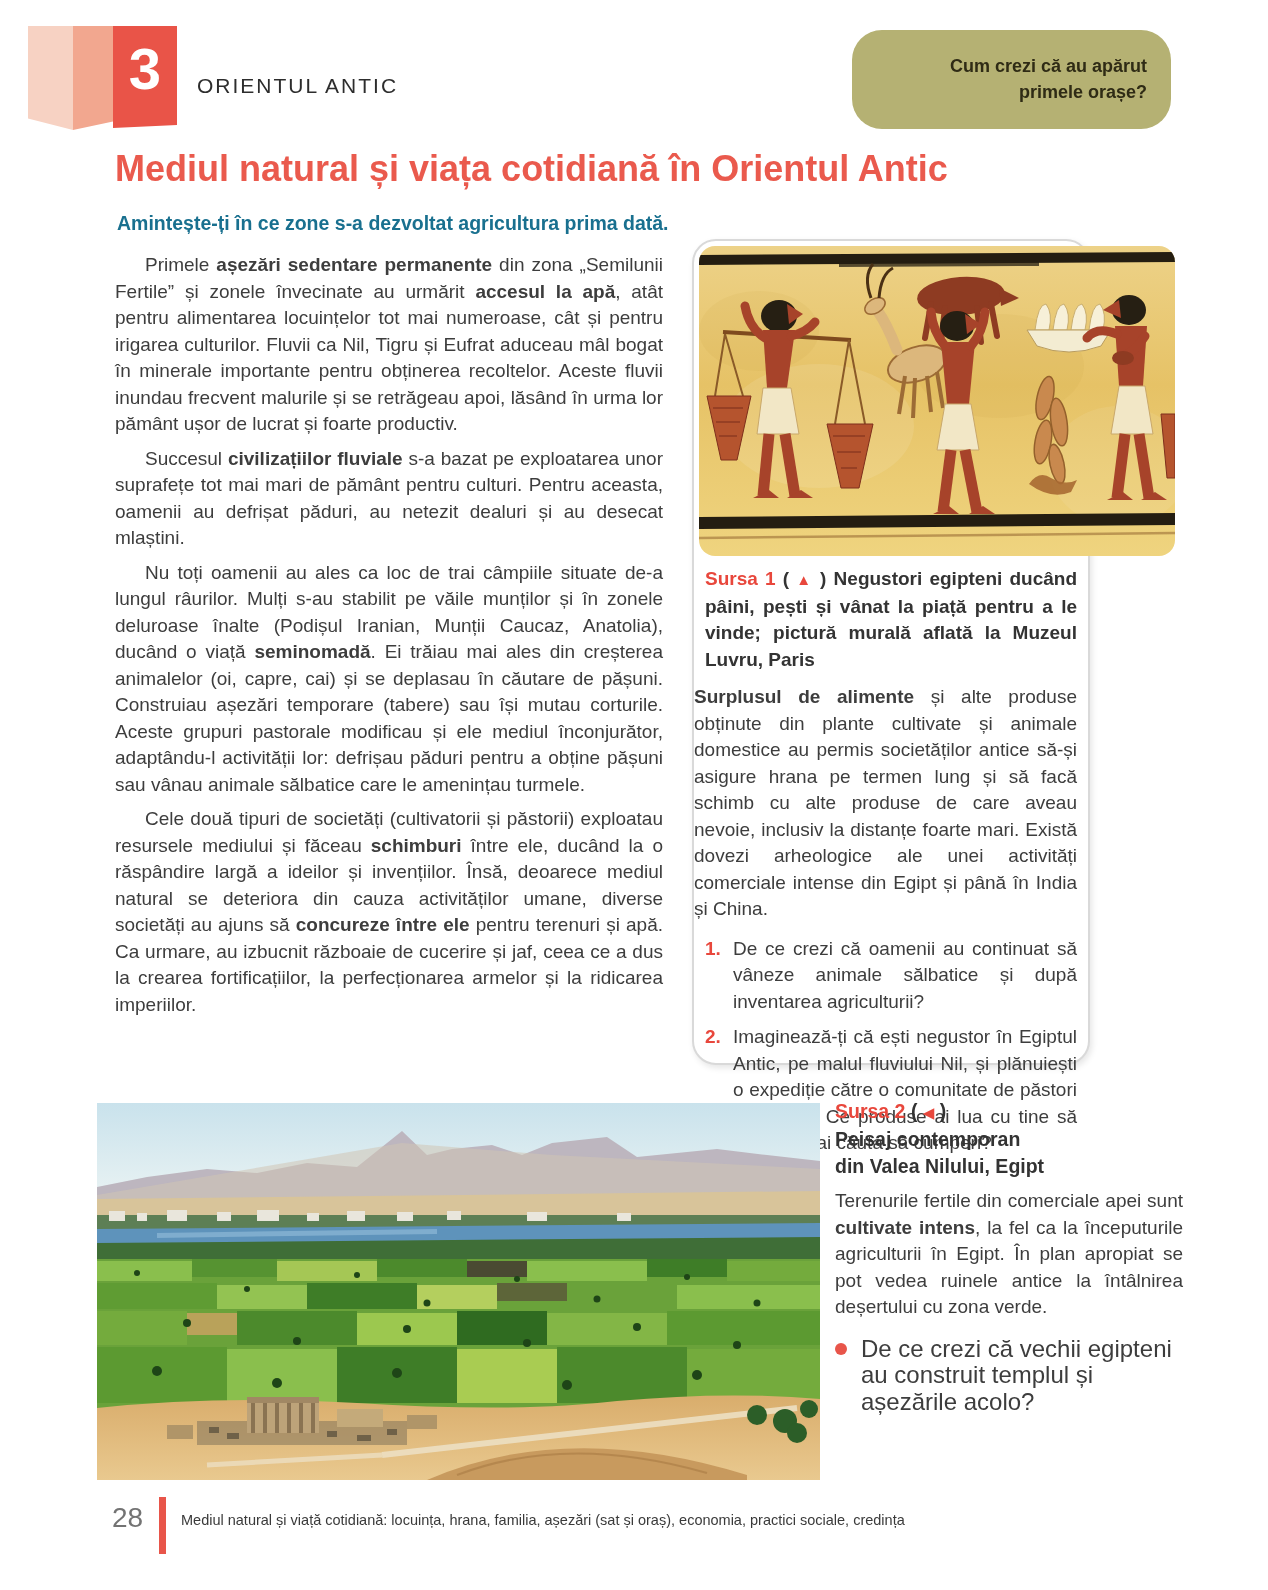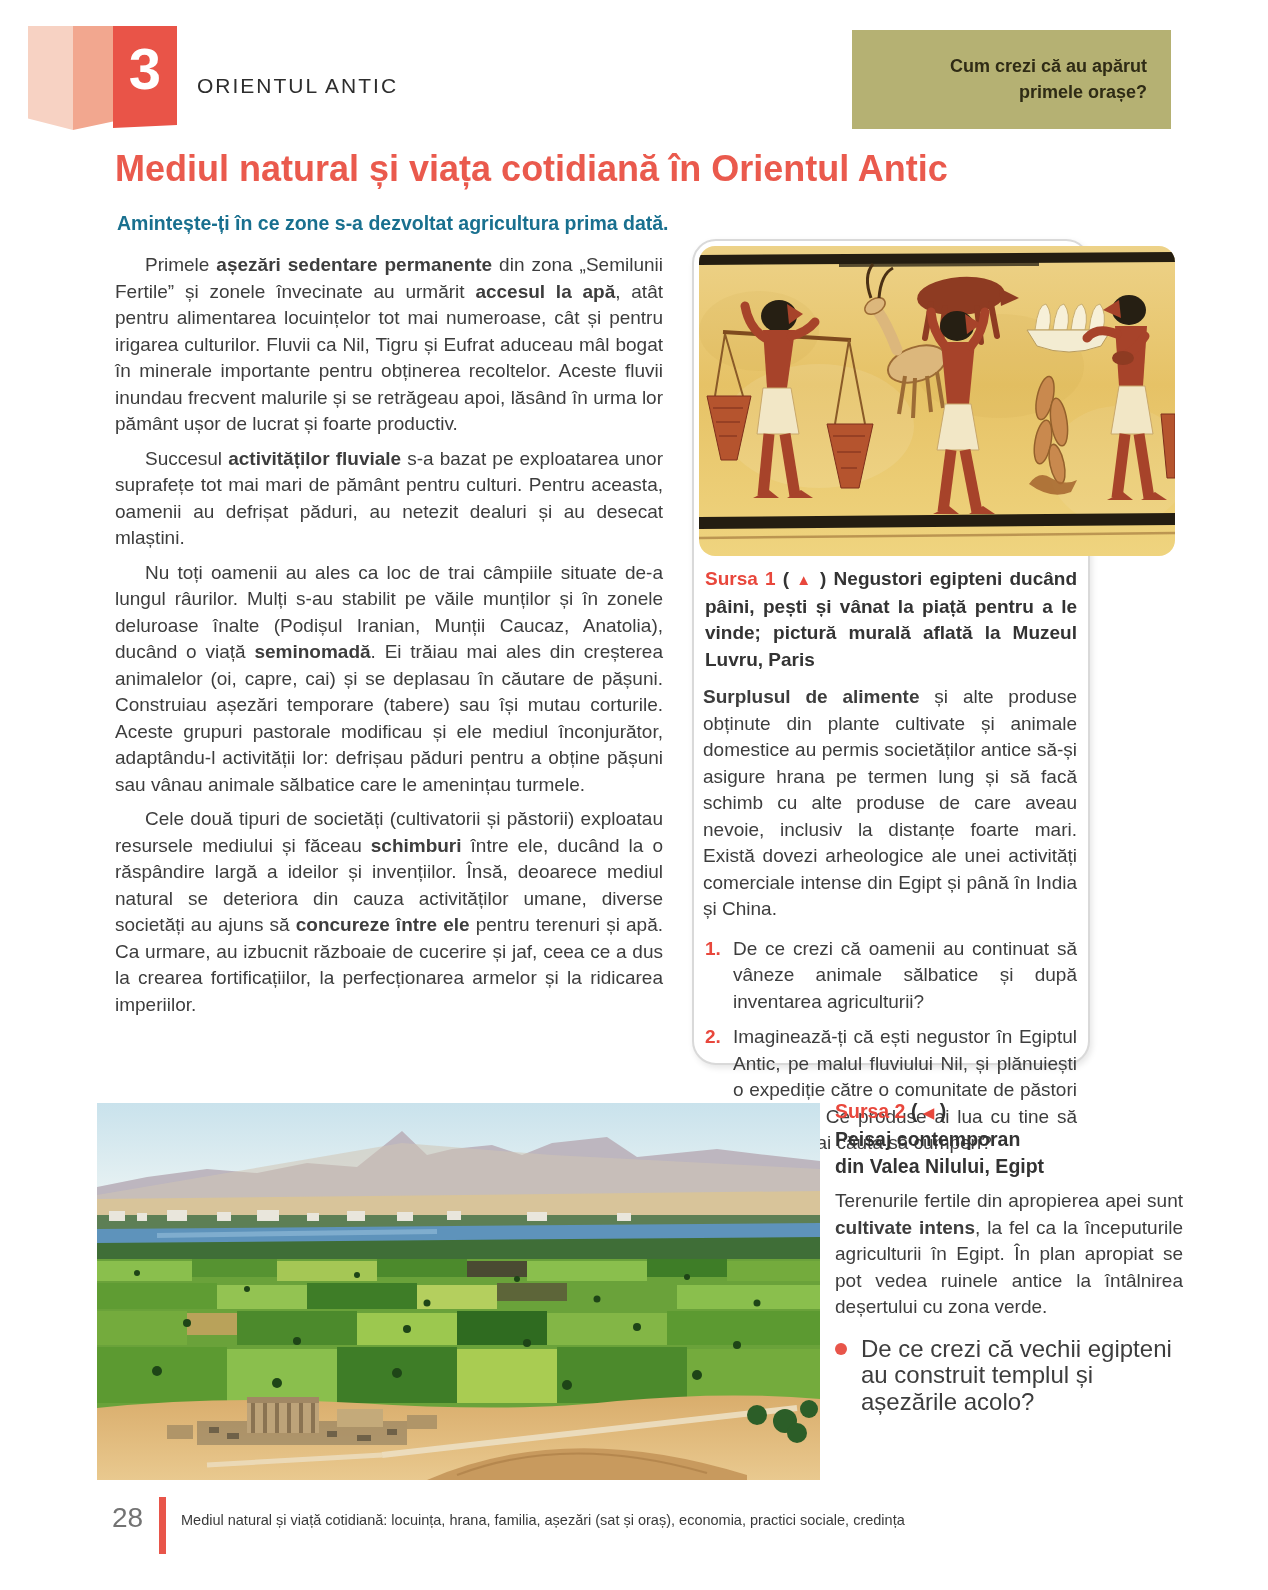--- a/index.html
+++ b/index.html
@@ -17,38 +17,38 @@
 
   
   .ribbon{position:absolute;left:28px;top:26px;width:150px;height:106px;}
   .rb{position:absolute;top:0;}
   .rb1{left:0;width:45px;height:105px;background:#f7d2c3;clip-path:polygon(0 0,100% 0,100% 99%,0 88%);}
   .rb2{left:45px;width:40px;height:105px;background:#f2a78f;clip-path:polygon(0 0,100% 0,100% 91%,0 99%);}
   .rb3{left:85px;width:64px;height:102px;background:#e95448;clip-path:polygon(0 0,100% 0,100% 97%,0 100%);}
   .unit-num{position:absolute;left:0;top:14px;width:100%;text-align:center;font-size:58px;font-weight:bold;color:#ffffff;line-height:1;}
   .unit-title{position:absolute;left:197px;top:74px;font-size:21px;letter-spacing:2px;color:#2d2d2d;}
   .intro-box{position:absolute;left:852px;top:30px;width:319px;height:99px;background:var(--olive);
-             text-align:right;padding:23px 24px 0 40px;font-weight:bold;font-size:18px;line-height:26px;color:#2f2b15;}
+             text-align:right;padding:23px 24px 0 40px;font-weight:bold;font-size:18px;line-height:26px;color:#2f2b15;border-radius:30px;}
   .title{position:absolute;left:115px;top:148px;width:1090px;font-size:36px;font-weight:bold;color:var(--title-red);}
   .subtitle{position:absolute;left:117px;top:212px;font-size:19.5px;font-weight:bold;color:var(--teal);}
 
   
   .leftcol{position:absolute;left:115px;top:252px;width:548px;}
   .leftcol p{font-size:19px;line-height:26.5px;text-align:justify;text-indent:30px;margin-bottom:8px;color:var(--ink);}
   .b{font-weight:bold;}
   .red{color:var(--red);text-align:right;}
 
   
   .panel{position:absolute;left:692px;top:239px;width:398px;height:826px;border:2px solid #d9d9d9;
          border-radius:24px;background:#ffffff;box-shadow:2px 3px 6px rgba(0,0,0,.10);}
   .mural{width:476px;height:310px;margin:5px;border-radius:16px;overflow:hidden;}
   .mural svg{display:block;}
   .caption{margin:10px 11px 0 11px;font-size:19px;line-height:26.5px;font-weight:bold;color:#333;text-align:justify;}
   .arrow{font-size:15px;}
-  .panel-p{margin:11px 11px 0 9px;font-size:19px;line-height:26.5px;text-align:justify;color:var(--ink);}
+  .panel-p{margin:11px 11px 0 0;font-size:19px;line-height:26.5px;text-align:justify;color:var(--ink);}
   .questions{margin:13px 11px 0 11px;}
   .q{position:relative;padding-left:28px;font-size:19px;line-height:26.5px;text-align:justify;color:var(--ink);margin-bottom:9px;}
   .qn{position:absolute;left:0;top:0;}
 
   
   .photo{position:absolute;left:97px;top:1103px;width:723px;height:377px;overflow:hidden;}
   .photo svg{display:block;}
   .src2{position:absolute;left:835px;top:1098px;width:348px;}
   .s2h{font-size:19.5px;line-height:27px;color:#333;}
   .s2t{font-size:19.5px;line-height:27px;color:#333;}
@@ -78,21 +78,21 @@
   <div class="intro-box">
     <div>Cum crezi că au apărut</div>
     <div>primele orașe?</div>
   </div>
 
   <h1 class="title">Mediul natural și viața cotidiană în Orientul Antic</h1>
   <div class="subtitle">Amintește-ți în ce zone s-a dezvoltat agricultura prima dată.</div>
 
   <div class="leftcol">
     <p><span>Primele </span><span class="b">așezări sedentare permanente</span><span> din zona „Semilunii Fertile” și zonele învecinate au urmărit </span><span class="b">accesul la apă</span><span>, atât pentru alimentarea locuințelor tot mai numeroase, cât și pentru irigarea culturilor. Fluvii ca Nil, Tigru și Eufrat aduceau mâl bogat în minerale importante pentru obținerea recoltelor. Aceste fluvii inundau frecvent malurile și se retrăgeau apoi, lăsând în urma lor pământ ușor de lucrat și foarte productiv.</span></p>
-    <p><span>Succesul </span><span class="b">activităților fluviale</span><span> s-a bazat pe exploatarea unor suprafețe tot mai mari de pământ pentru culturi. Pentru aceasta, oamenii au defrișat păduri, au netezit dealuri și au desecat mlaștini.</span></p>
+    <p><span>Succesul </span><span class="b">civilizațiilor fluviale</span><span> s-a bazat pe exploatarea unor suprafețe tot mai mari de pământ pentru culturi. Pentru aceasta, oamenii au defrișat păduri, au netezit dealuri și au desecat mlaștini.</span></p>
     <p><span>Nu toți oamenii au ales ca loc de trai câmpiile situate de-a lungul râurilor. Mulți s-au stabilit pe văile munților și în zonele deluroase înalte (Podișul Iranian, Munții Caucaz, Anatolia), ducând o viață </span><span class="b">seminomadă</span><span>. Ei trăiau mai ales din creșterea animalelor (oi, capre, cai) și se deplasau în căutare de pășuni. Construiau așezări temporare (tabere) sau își mutau corturile. Aceste grupuri pastorale modificau și ele mediul înconjurător, adaptându-l activității lor: defrișau păduri pentru a obține pășuni sau vânau animale sălbatice care le amenințau turmele.</span></p>
     <p><span>Cele două tipuri de societăți (cultivatorii și păstorii) exploatau resursele mediului și făceau </span><span class="b">schimburi</span><span> între ele, ducând la o răspândire largă a ideilor și invențiilor. Însă, deoarece mediul natural se deteriora din cauza activităților umane, diverse societăți au ajuns să </span><span class="b">concureze între ele</span><span> pentru terenuri și apă. Ca urmare, au izbucnit războaie de cucerire și jaf, ceea ce a dus la crearea fortificațiilor, la perfecționarea armelor și la ridicarea imperiilor.</span></p>
   </div>
 
   <div class="panel">
     <div class="mural">
       <svg viewBox="0 0 476 310" width="476" height="310" xmlns="http://www.w3.org/2000/svg">
         <defs>
           <linearGradient id="muralbg" x1="0" y1="0" x2="0" y2="1">
             <stop offset="0" stop-color="#edd288"></stop>
@@ -303,21 +303,21 @@
           <circle cx="712" cy="306" r="9"></circle>
           <circle cx="700" cy="330" r="10"></circle>
         </g>
     </svg>
   </div>
 
   <div class="src2">
     <div class="s2h"><span class="red b">Sursa 2</span><span class="b"> ( </span><span class="red arrow">◀</span><span class="b"> )</span></div>
     <div class="s2t b">Peisaj contemporan</div>
     <div class="s2t b">din Valea Nilului, Egipt</div>
-    <p class="s2p"><span>Terenurile fertile din apropierea apei sunt </span><span class="b">cultivate intens</span><span>, la fel ca la începuturile agriculturii în Egipt. În plan apropiat se pot vedea ruinele antice la întâlnirea deșertului cu zona verde.</span></p>
+    <p class="s2p"><span>Terenurile fertile din comerciale apei sunt </span><span class="b">cultivate intens</span><span>, la fel ca la începuturile agriculturii în Egipt. În plan apropiat se pot vedea ruinele antice la întâlnirea deșertului cu zona verde.</span></p>
     <div class="bullet-q">
       <span class="dot"></span>
       <span>De ce crezi că vechii egipteni au construit templul și așezările acolo?</span>
     </div>
   </div>
 
   <span class="pagenum">28</span>
   <span class="fbar"></span>
   <span class="ftext">Mediul natural și viață cotidiană: locuința, hrana, familia, așezări (sat și oraș), economia, practici sociale, credința</span>
 

